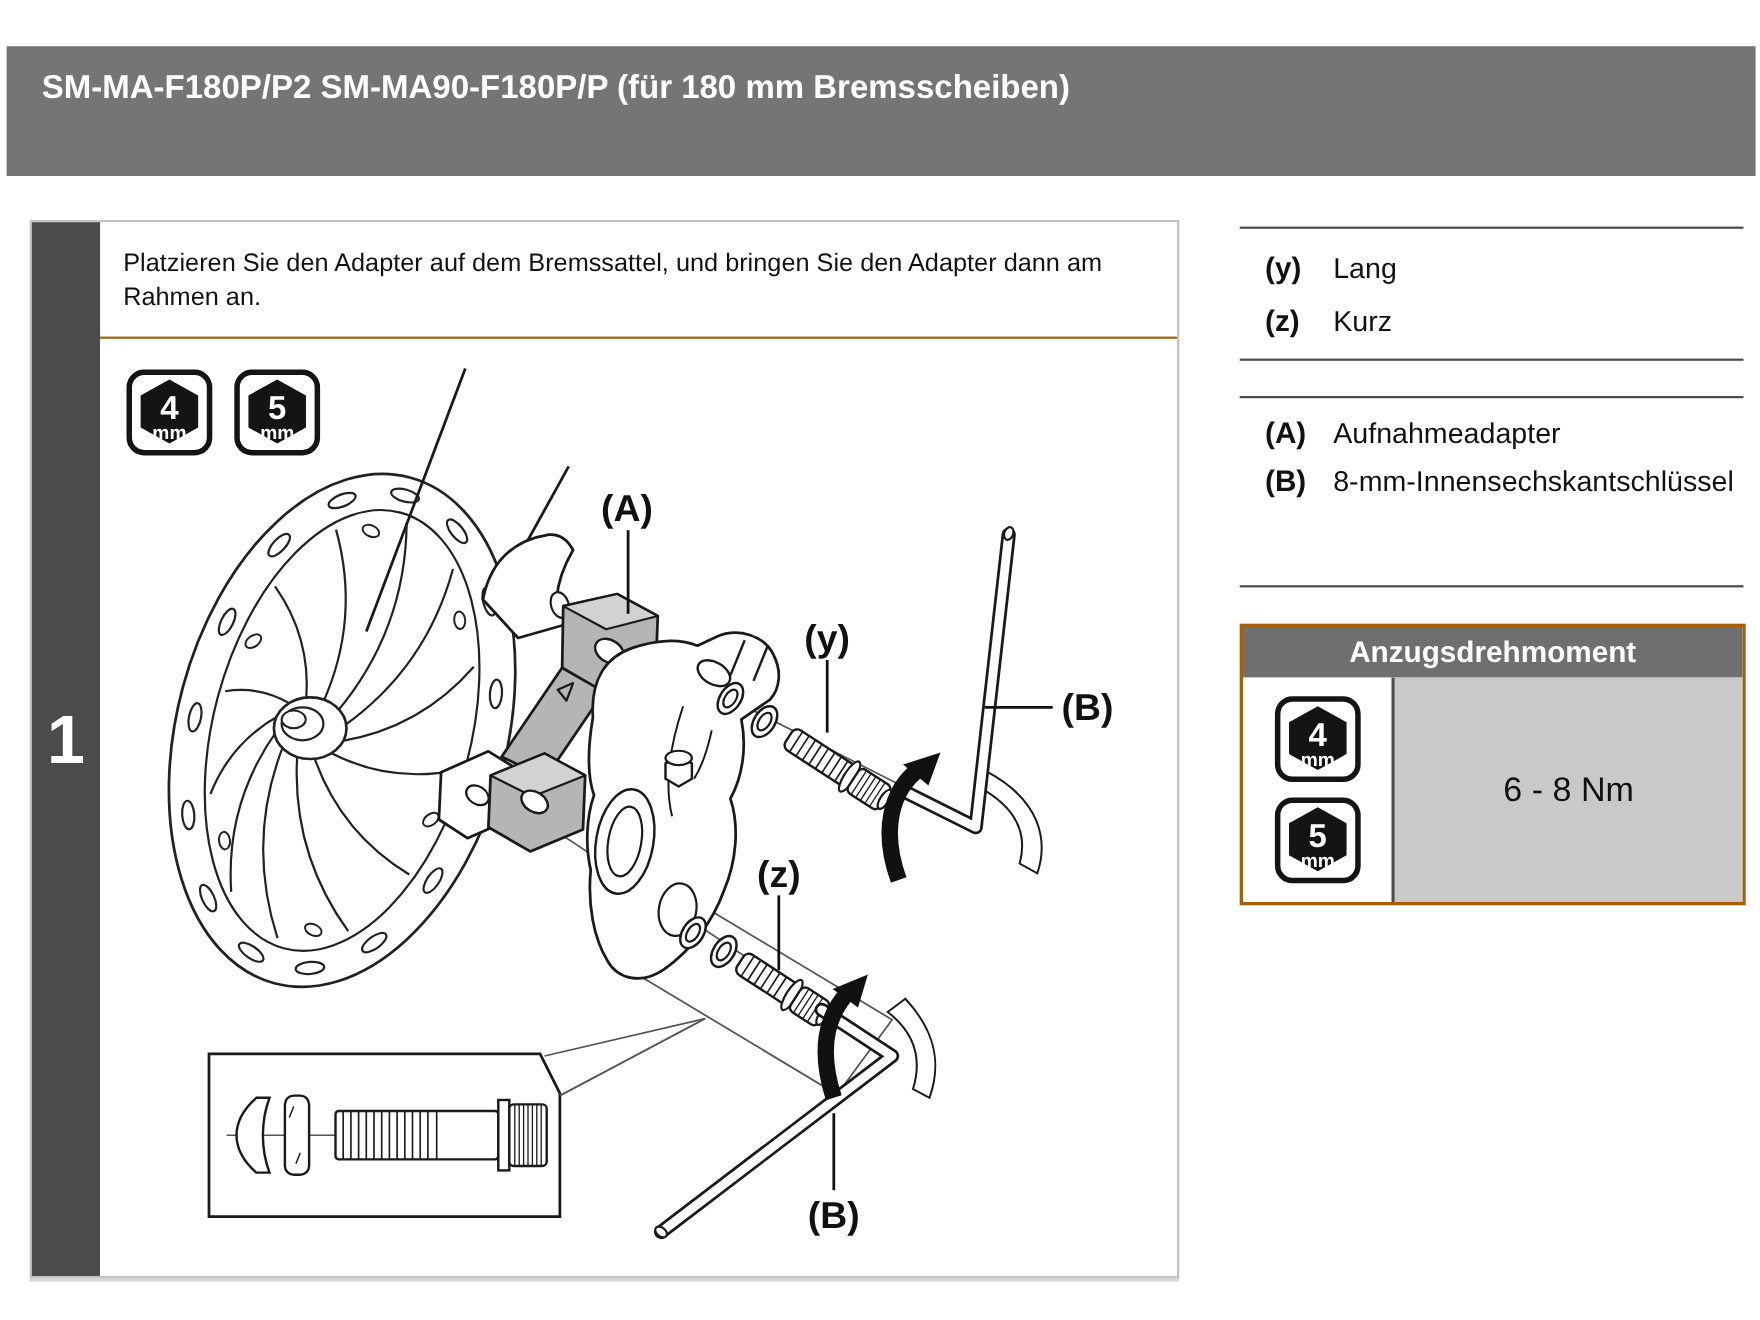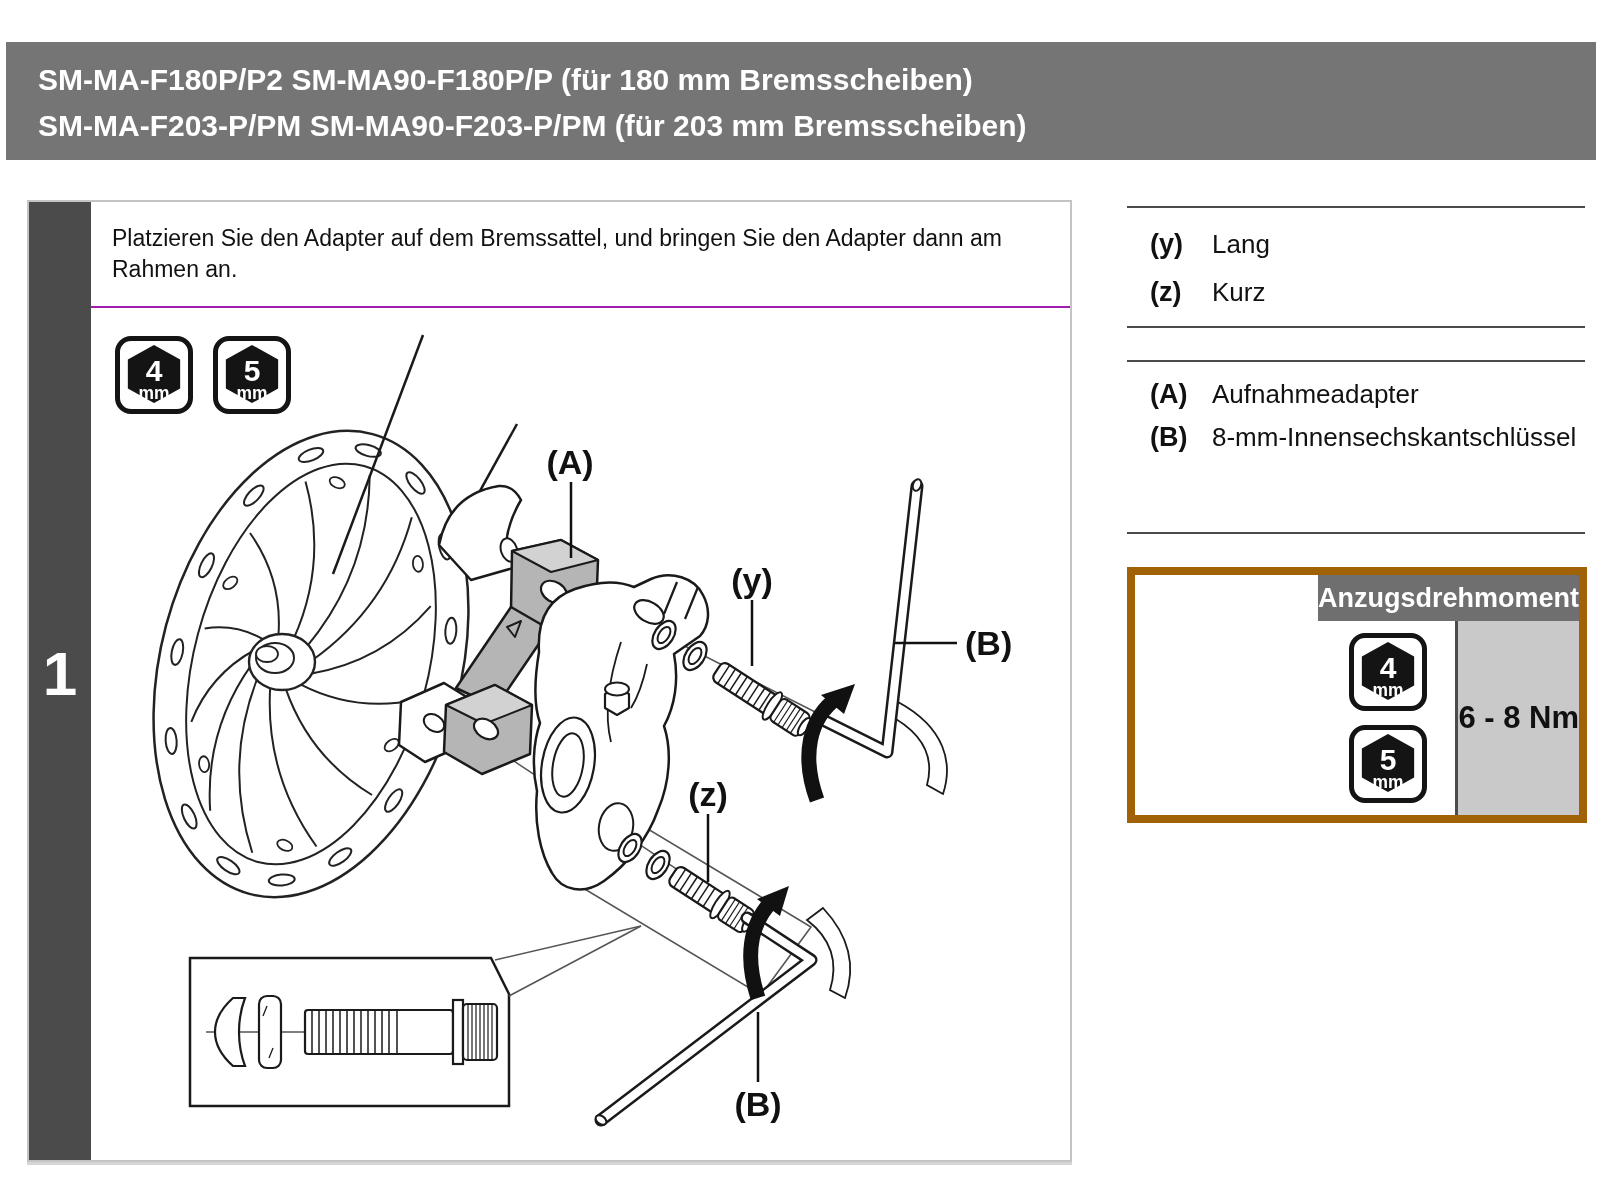--- a/index.html
+++ b/index.html
@@ -6,51 +6,50 @@
     font-family:"Liberation Sans",sans-serif;color:#111;}
   
   .header-bar{position:absolute;left:6px;top:42px;right:4px;height:118px;background:#757575;
     color:#fff;font-weight:bold;font-size:30px;line-height:46px;padding:15px 16px 0 32px;box-sizing:border-box;}
   
   .main-box{position:absolute;left:27px;top:200px;width:1045px;height:962px;background:#fff;
     border:2px solid #c4c4c4;box-sizing:border-box;box-shadow:0 3px 0 #d6d6d6;}
   .step-bar{position:absolute;left:0;top:0;width:62px;height:100%;background:#4b4b4b;
     display:flex;align-items:center;justify-content:center;}
   .step-num{color:#fff;font-weight:bold;font-size:62px;transform:translateY(-8px);}
-  .instruction{position:absolute;left:62px;top:0;right:0;height:106px;border-bottom:2px solid #a21caf;
+  .instruction{position:absolute;left:62px;top:0;right:0;height:106px;border-bottom:2px solid #a16207;
     box-sizing:border-box;padding:21px 0 0 21px;font-size:23px;line-height:31px;}
   .instruction div{max-width:940px;}
   .illustration{position:absolute;left:62px;top:108px;right:0;bottom:0;background:#fff;}
   .illo-tools{position:absolute;left:24px;top:26px;display:flex;gap:20px;}
   
   .hexicon{width:78px;height:78px;background:#fff;border:5px solid #141414;border-radius:16px;
     box-sizing:border-box;display:flex;align-items:center;justify-content:center;}
   
   .rule{position:absolute;left:1127px;width:458px;height:2px;background:#4b4b4b;}
   .leg-row{position:absolute;left:1150px;display:flex;align-items:baseline;font-size:26px;}
   .leg-key{font-weight:bold;width:62px;font-size:27px;}
   .leg-lines{line-height:33px;}
   
-  .torque{position:absolute;left:1127px;top:567px;width:460px;height:256px;border:8px solid #a16207;
-    box-sizing:border-box;display:flex;flex-direction:column;align-items:flex-end;}
+  .torque{position:absolute;left:1127px;top:567px;width:460px;height:256px;border:3px solid #a16207;
+    box-sizing:border-box;display:flex;flex-direction:column;}
   .torque-head{height:46px;background:#6f6f6f;color:#fff;font-weight:bold;font-size:27px;
     display:flex;align-items:center;justify-content:center;flex:0 0 46px;}
   .torque-body{flex:1;display:flex;min-height:0;}
   .torque-tools{width:138px;border-right:3px solid #4b4b4b;box-sizing:border-box;background:#fff;
     display:flex;flex-direction:column;align-items:center;justify-content:center;gap:14px;}
   .torque-val{flex:1;background:#c9c9c9;display:flex;align-items:center;justify-content:center;
-    font-weight:bold;font-size:31px;}
+    font-weight:normal;font-size:31px;}
   svg text{font-family:"Liberation Sans",sans-serif;}
 </style>
 </head>
 <body>
 
 <div class="header-bar">
   <div>SM-MA-F180P/P2 SM-MA90-F180P/P (für 180 mm Bremsscheiben)</div>
-  <div>SM-MA-F203-P/PM SM-MA90-F203-P/PM (für 203 mm Bremsscheiben)</div>
 </div>
 
 <div class="main-box">
   <div class="step-bar">
     <div class="step-num">1</div>
   </div>
   <div class="instruction">
     <div>Platzieren Sie den Adapter auf dem Bremssattel, und bringen Sie den Adapter dann am Rahmen an.</div>
   </div>
 

